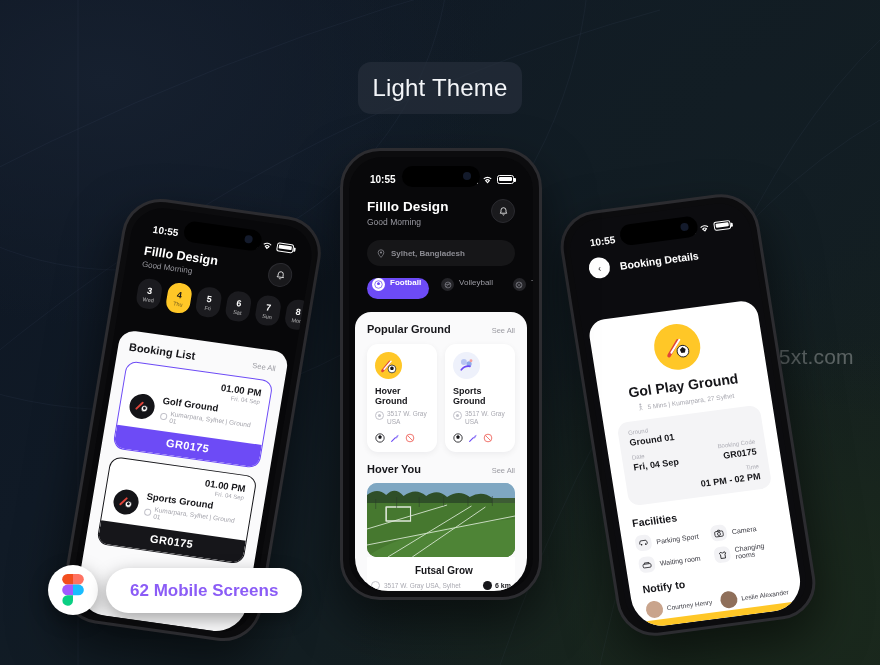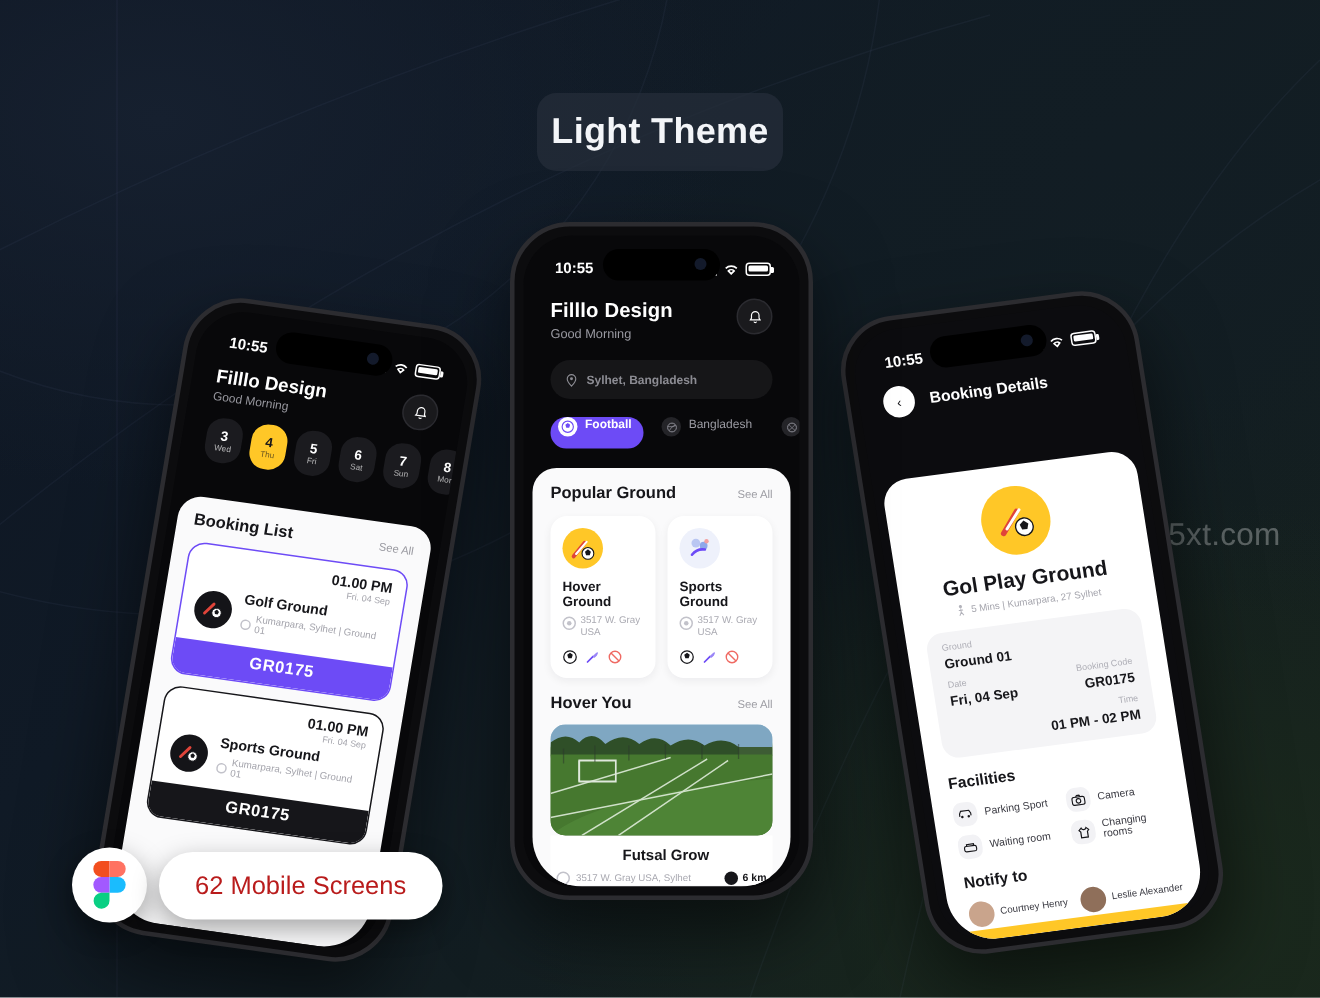--- a/index.html
+++ b/index.html
@@ -33,21 +33,21 @@
   
   .theme-badge {
     position: absolute; left: 358px; top: 62px;
     width: 164px; height: 52px;
     border-radius: 13px;
     background: rgba(38,46,58,0.72);
     display: flex; align-items: center; justify-content: center;
     z-index: 5;
   }
   .theme-badge span {
-    color: #f3f5f8; font-size: 24px; font-weight: bold; letter-spacing: .2px;
+    color: #f3f5f8; font-size: 24px; font-weight: normal; letter-spacing: .2px;
   }
 
   
   .phone {
     position: absolute;
     background: #0c0c0e;
     border-radius: 40px;
     border: 3px solid #2c2c30;
     box-shadow: 0 22px 50px rgba(0,0,0,0.55);
     overflow: hidden;
@@ -241,21 +241,21 @@
   .figma-badge {
     position:absolute; left:48px; top:565px; width:50px; height:50px;
     border-radius:50%; background:#fff; display:flex; align-items:center; justify-content:center;
     z-index: 9; box-shadow: 0 6px 18px rgba(0,0,0,.35);
   }
   .screens-pill {
     position:absolute; left:106px; top:568px; height:45px;
     border-radius:23px; background:#fff; display:flex; align-items:center; padding: 0 24px;
     z-index: 9; box-shadow: 0 6px 18px rgba(0,0,0,.35);
   }
-  .screens-pill span { font-size:17px; font-weight:normal; color:#b91c1c; }
+  .screens-pill span { font-size:17px; font-weight:bold; color:#8b5cf6; }
 </style>
 </head>
 <body>
 
 <div class="bg-lines">
   <svg viewBox="0 0 880 665" preserveAspectRatio="none">
     <g stroke="rgba(140,170,210,0.055)" fill="none" stroke-width="1">
       <path d="M78 0 L78 665"></path>
       <path d="M-120 230 Q 220 40 560 -40"></path>
       <path d="M-60 400 Q 260 120 660 10"></path>
@@ -579,21 +579,21 @@
         </div>
         <span>Football</span>
       </div>
       <div class="chip">
         <div class="dot">
           <svg width="8" height="8" viewBox="0 0 12 12">
               <circle cx="6" cy="6" r="4.4" fill="none" stroke="#8d8d96" stroke-width="1"></circle>
               <path d="M2 5.2q4 .6 7.8-1.4M3.4 9q1.6-3.8 5.6-5" stroke="#8d8d96" stroke-width=".8" fill="none"></path>
             </svg>
         </div>
-        <span>Bangladesh</span>
+        <span>Volleyball</span>
       </div>
       <div class="chip">
         <div class="dot">
           <svg width="8" height="8" viewBox="0 0 12 12">
               <circle cx="6" cy="6" r="4.4" fill="none" stroke="#8d8d96" stroke-width="1"></circle>
               <path d="M2.6 2.8q3 3.4 6.8 6.4M9.4 2.8q-3 3.4-6.8 6.4" stroke="#8d8d96" stroke-width=".7" fill="none"></path>
             </svg>
         </div>
         <span>Tennis</span>
       </div>

